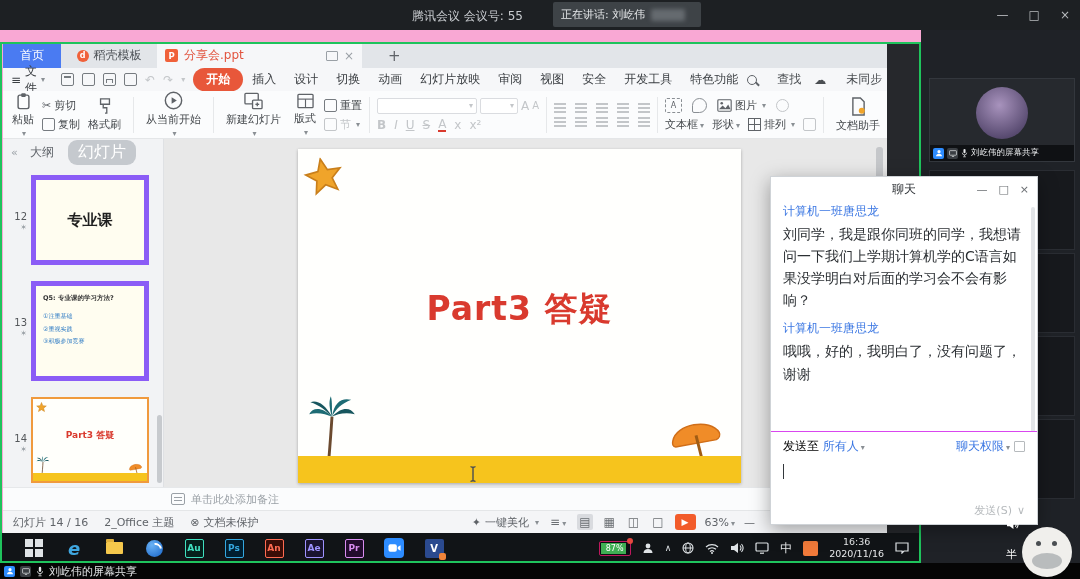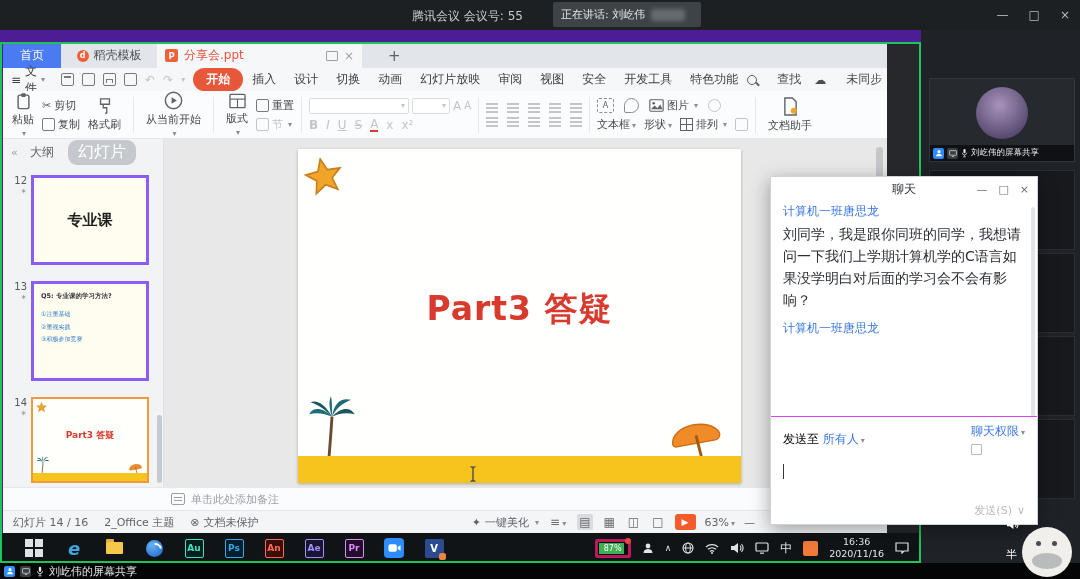--- a/index.html
+++ b/index.html
@@ -9,21 +9,21 @@
   
   #titlebar{position:absolute;left:0;top:0;width:1080px;height:30px;background:#1d2023;text-align:right;}
   .tb-title{position:absolute;left:412px;top:8px;font-size:12px;color:#c9ccd0;white-space:nowrap;}
   .speak-overlay{position:absolute;left:553px;top:2px;width:148px;height:25px;background:#3e4347;border-radius:2px;display:flex;align-items:center;padding:0 8px;gap:6px;box-sizing:border-box;}
   .speak-label{font-size:11px;color:#e6e8ea;white-space:nowrap;}
   .speak-blur{width:34px;height:12px;background:#656a6f;border-radius:2px;filter:blur(2px);}
   .win-controls{position:absolute;right:10px;top:0;height:30px;display:flex;align-items:center;gap:20px;color:#b7babd;font-size:12px;}
   .win-controls span{cursor:default;}
 
   
-  #share{position:absolute;left:0;top:30px;width:921px;height:533px;background:#4c1d95;}
+  #share{position:absolute;left:0;top:30px;width:921px;height:533px;background:#f9a8d4;}
   .desk-strip{position:absolute;left:887px;top:13px;width:34px;height:490px;background:#26282c;}
   #green-frame{position:absolute;left:0;top:42px;width:921px;height:521px;border:2px solid #1fc35c;box-sizing:border-box;pointer-events:none;z-index:12;}
 
   
   #wps{position:absolute;left:3px;top:13px;width:884px;height:490px;background:#fff;display:flex;flex-direction:column;overflow:hidden;}
   .tabbar{height:25px;background:#e2e5e9;display:flex;align-items:stretch;flex:none;}
   .tab-home{width:58px;background:#4a7bf2;color:#fff;font-size:12px;display:flex;align-items:center;justify-content:center;}
   .tab-docer{width:96px;display:flex;align-items:center;justify-content:center;gap:5px;font-size:12px;color:#4c5156;}
   .docer-ic{width:12px;height:12px;border-radius:50%;background:#f0613a;color:#fff;font-size:8px;font-weight:bold;display:flex;align-items:center;justify-content:center;}
   .tab-doc{width:205px;background:#f6f7f9;display:flex;align-items:center;gap:6px;padding:0 8px;font-size:12px;color:#e2543f;box-sizing:border-box;}
@@ -67,23 +67,23 @@
   .ic-grid{display:inline-block;width:11px;height:11px;border:1px solid currentColor;background:linear-gradient(currentColor,currentColor) 50% 0/1px 100% no-repeat,linear-gradient(currentColor,currentColor) 0 50%/100% 1px no-repeat;}
 
   
   .workarea{flex:1;display:flex;min-height:0;}
   .sidebar{width:160px;background:#f2f3f5;border-right:1px solid #dfe1e4;display:flex;flex-direction:column;position:relative;flex:none;}
   .sb-head{height:26px;display:flex;align-items:center;justify-content:center;gap:14px;font-size:12px;color:#60646a;position:relative;flex:none;}
   .collapse-ic{position:absolute;left:8px;color:#9aa0a6;font-size:11px;}
   .pill{background:#c5c9ce;color:#fff;border-radius:9px;padding:2px 10px;font-size:16px;}
   .thumbs{flex:1;padding-top:10px;position:relative;overflow:hidden;}
   .thumb{display:flex;margin:0 0 16px 6px;}
-  .tnum{width:18px;font-size:10px;color:#54575b;text-align:right;padding-right:4px;line-height:1.2;}
+  .tnum{width:18px;font-size:10px;color:#54575b;text-align:right;padding-right:4px;line-height:1.2;margin-top:36px;}
   .tnum .astar{display:block;font-size:8px;color:#9aa0a6;}
-  .tbox{width:118px;background:#fffdf0;border:3px solid #8b5cf6;box-sizing:border-box;position:relative;overflow:hidden;}
+  .tbox{width:118px;background:#fffdf0;border:5px solid #8b5cf6;box-sizing:border-box;position:relative;overflow:hidden;}
   .tbox.s12{height:90px;display:flex;align-items:center;justify-content:center;font-size:15px;font-weight:bold;color:#1f1f1f;}
   .tbox.s13{height:100px;padding:8px 7px;font-size:6.5px;color:#333;}
   .s13-title{font-weight:bold;margin-bottom:7px;}
   .s13-b{color:#2e7bc4;font-size:6px;line-height:2.1;}
   .tbox.s14{height:86px;border:2px solid #f09a3d;background:#fffffb;}
   .mini-title{position:absolute;left:0;right:0;top:30px;text-align:center;font-size:9px;font-weight:bold;color:#d93a2e;}
   .mini-strip{position:absolute;left:0;right:0;bottom:0;height:8px;background:#f6c41d;}
   .sb-scroll{position:absolute;right:1px;top:250px;width:5px;height:68px;background:#c7cace;border-radius:3px;}
 
   .canvas{flex:1;background:#e8e8e8;position:relative;overflow:hidden;}
@@ -115,21 +115,21 @@
   .folder{width:17px;height:12px;background:#f5c84c;border-radius:1px;position:relative;}
   .folder::before{content:"";position:absolute;top:-3px;left:0;width:8px;height:3px;background:#e0b03a;border-radius:1px 1px 0 0;}
   .sphere{width:17px;height:17px;border-radius:50%;background:radial-gradient(circle at 35% 30%,#6ab2f5,#1663c7);position:relative;}
   .sphere::after{content:"";position:absolute;left:3px;top:3px;width:9px;height:9px;border:2px solid #fff;border-color:#fff transparent transparent transparent;border-radius:50%;transform:rotate(35deg);}
   .ad{width:19px;height:19px;border:1.5px solid var(--c);color:var(--c);background:var(--b);font-size:9px;font-weight:bold;display:flex;align-items:center;justify-content:center;border-radius:2px;box-sizing:border-box;}
   .meet{width:20px;height:20px;border-radius:4px;background:#2d8cff;display:flex;align-items:center;justify-content:center;color:#fff;}
   .vapp{width:19px;height:19px;border-radius:2px;background:#2b4a8f;color:#fff;font-size:10px;font-weight:bold;display:flex;align-items:center;justify-content:center;position:relative;}
   .vapp::after{content:"";position:absolute;right:-2px;bottom:-2px;width:7px;height:7px;border-radius:2px;background:#f0843a;}
   .tray{margin-left:auto;display:flex;align-items:center;gap:11px;padding-right:12px;color:#dfe3e6;}
   .tray svg{color:#dfe3e6;}
-  .bat{width:30px;height:13px;border:3px solid #be185d;border-radius:2px;position:relative;background:#0c0f12;}
+  .bat{width:30px;height:13px;border:1px solid #be185d;border-radius:2px;position:relative;background:#0c0f12;}
   .bat-fill{position:absolute;left:1px;top:1px;bottom:1px;width:85%;background:#3fae53;}
   .bat-txt{position:absolute;inset:0;font-size:8px;color:#fff;display:flex;align-items:center;justify-content:center;}
   .bat-dot{position:absolute;right:-3px;top:-4px;width:6px;height:6px;border-radius:50%;background:#e5483f;}
   .chev-up{font-size:9px;color:#dfe3e6;}
   .ime{font-size:12px;color:#e6e8ea;}
   .sg-app{width:15px;height:15px;background:#f07a3a;border-radius:2px;}
   .dt{font-size:9.5px;line-height:1.3;text-align:center;color:#e6e8ea;}
 
   
   #video-panel{position:absolute;left:921px;top:30px;width:159px;height:533px;background:#1f2227;}
@@ -146,21 +146,21 @@
   #chat{position:absolute;left:770px;top:176px;width:268px;height:349px;background:#fff;border:1px solid #cfd3d7;box-shadow:0 5px 18px rgba(0,0,0,.35);z-index:20;display:flex;flex-direction:column;box-sizing:border-box;}
   .ch-head{height:24px;display:flex;align-items:center;justify-content:center;position:relative;font-size:12px;color:#2f3337;flex:none;}
   .ch-ctrl{position:absolute;right:8px;top:0;height:24px;display:flex;align-items:center;gap:11px;color:#6a6e72;font-size:11px;}
   .ch-msgs{flex:1;padding:2px 12px 0;overflow:hidden;position:relative;}
   .msg{margin-bottom:9px;}
   .m-sender{font-size:12px;color:#3b77e3;margin-bottom:3px;}
   .m-text{font-size:14px;color:#2b2f33;line-height:1.58;}
   .ch-scroll{position:absolute;right:2px;top:6px;width:4px;height:228px;background:#e2e4e7;border-radius:2px;}
   .ch-footer{border-top:1px solid #d946ef;padding:6px 12px 3px;font-size:12px;display:flex;align-items:center;flex:none;}
   .link{color:#3b77e3;}
-  .perm{margin-left:auto;display:flex;align-items:flex-start;gap:4px;flex-direction:column;}
+  .perm{margin-left:auto;display:flex;align-items:center;gap:4px;}
   .perm-box{width:9px;height:9px;border:1px solid #b6babd;border-radius:1px;}
   .ch-input{height:58px;padding:4px 12px;position:relative;flex:none;}
   .caret{position:absolute;left:12px;top:6px;width:1px;height:15px;background:#33383c;}
   .ch-send{position:absolute;right:12px;bottom:6px;color:#b6babd;font-size:11px;display:flex;gap:5px;align-items:center;}
 
   
   #bottombar{position:absolute;left:0;top:563px;width:1080px;height:16px;background:#050505;display:flex;align-items:center;gap:5px;padding-left:4px;box-sizing:border-box;z-index:15;}
   #bottombar .nb-label{font-size:11px;}
   .corner-spk{position:absolute;left:1006px;top:519px;color:#fff;z-index:30;}
   .corner-glyph{position:absolute;left:1006px;top:547px;color:#fff;font-size:11px;z-index:30;}
@@ -369,20 +369,26 @@
           <span>格式刷</span>
         </div>
         <div class="sep"></div>
         <div class="tb-big dd">
           <svg width="19" height="19">
               <use href="#i-playc"></use>
             </svg>
           <span class="lbl">从当前开始</span>
         </div>
         <div class="sep"></div>
+        <div class="tb-big dd">
+          <svg width="19" height="18">
+              <use href="#i-newslide"></use>
+            </svg>
+          <span class="lbl">新建幻灯片</span>
+        </div>
         <div class="tb-big dd">
           <svg width="17" height="16">
               <use href="#i-layout"></use>
             </svg>
           <span class="lbl">版式</span>
         </div>
         <div class="tb-stack">
           <span class="tb-sm">
               <span class="qi-box"></span>
               <span>重置</span>
@@ -681,20 +687,21 @@
         <span>×</span>
       </span>
     </div>
     <div class="ch-msgs">
       <div class="msg">
         <div class="m-sender">计算机一班唐思龙</div>
         <div class="m-text">刘同学，我是跟你同班的同学，我想请问一下我们上学期计算机学的C语言如果没学明白对后面的学习会不会有影响？</div>
       </div>
       <div class="msg">
         <div class="m-sender">计算机一班唐思龙</div>
+        <div class="m-text">哦哦，好的，我明白了，没有问题了，谢谢</div>
       </div>
       <div class="msg">
       </div>
       <div class="ch-scroll"></div>
     </div>
     <div class="ch-footer">
       <span>发送至</span>&nbsp;
       <span class="link dd">所有人</span>
       <span class="perm">
         <span class="link dd">聊天权限</span>

